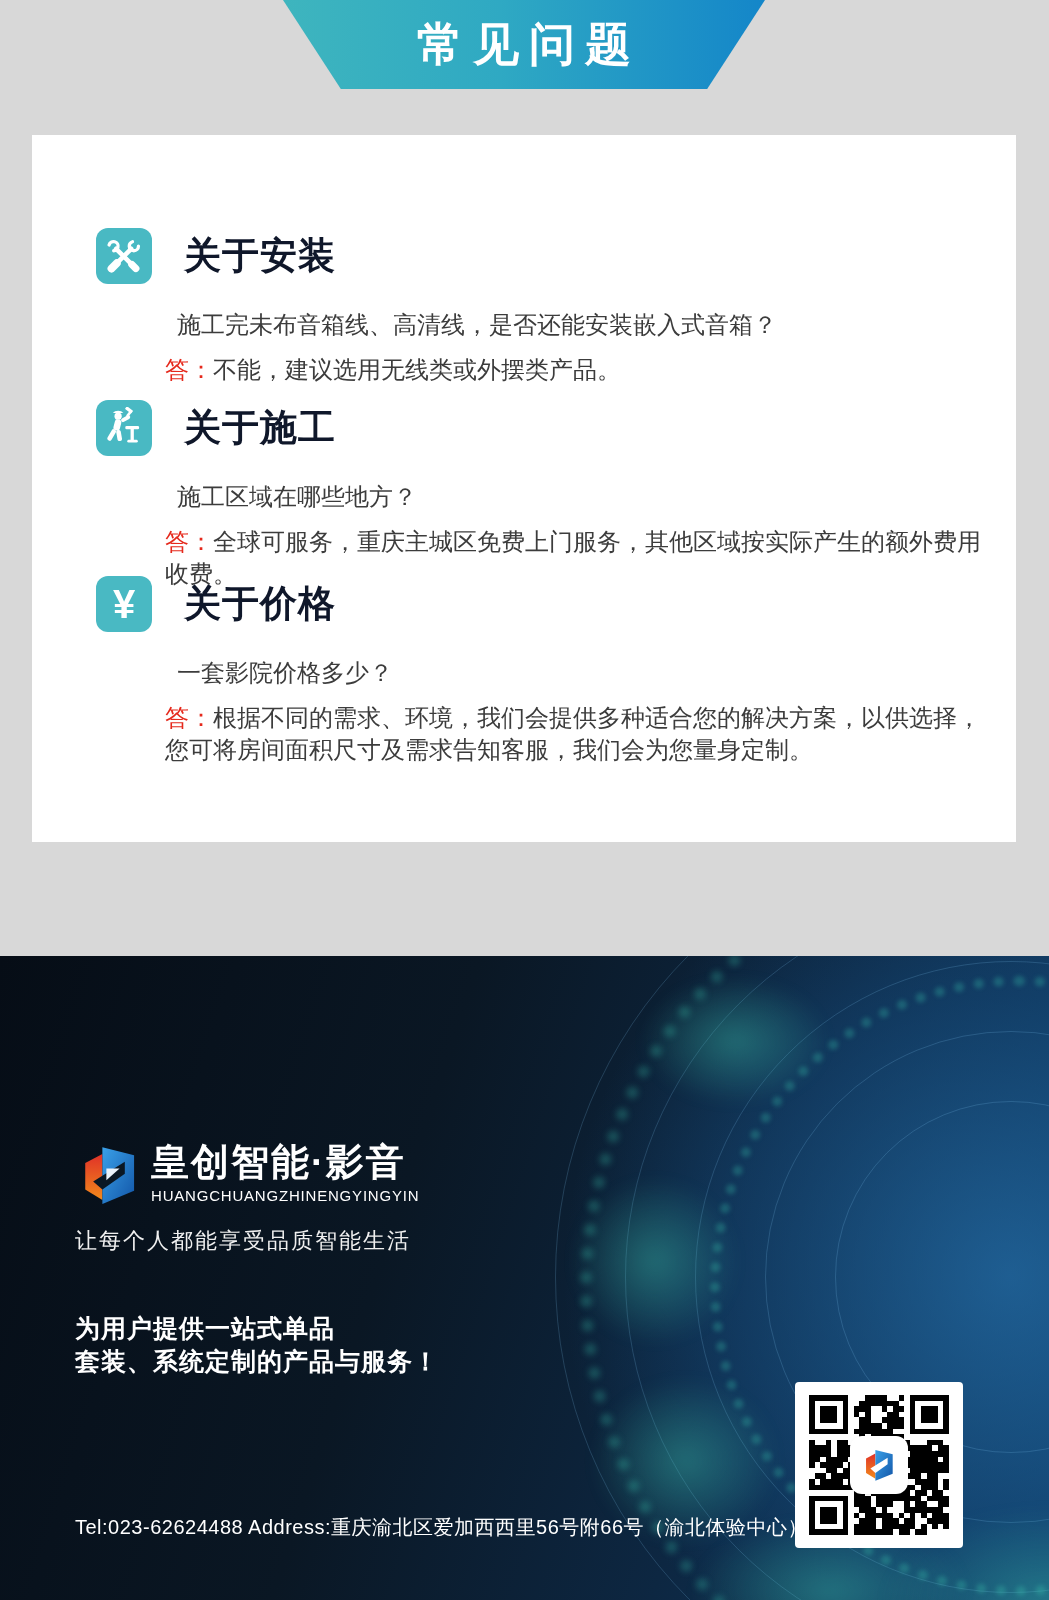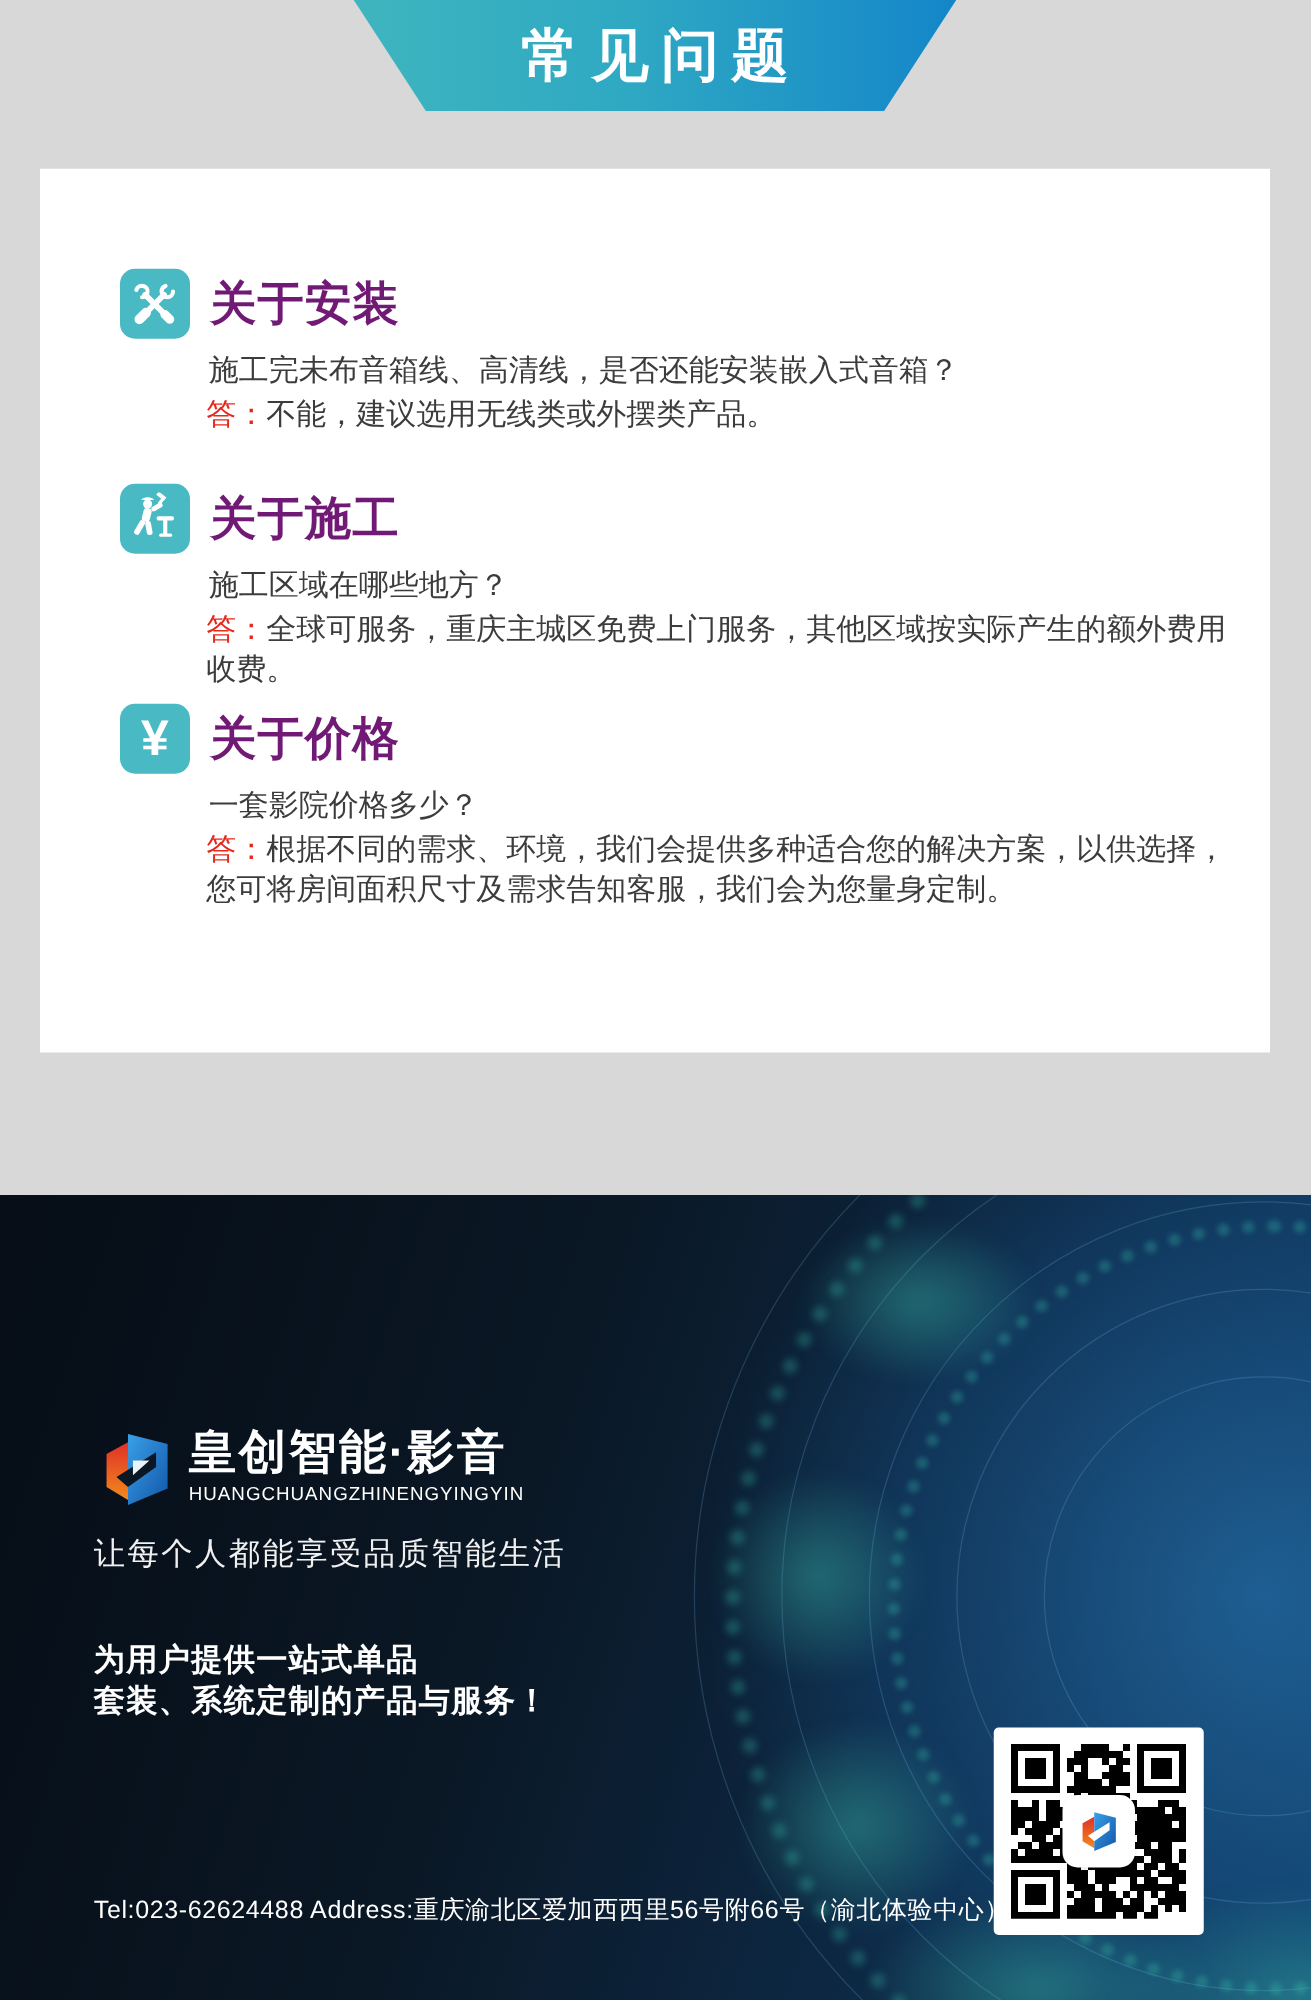--- a/index.html
+++ b/index.html
@@ -13,43 +13,43 @@
     display:flex;align-items:center;justify-content:center;
     filter:drop-shadow(0 3px 3px rgba(0,0,0,.22));}
   .banner-title{color:#fff;font-size:46px;font-weight:bold;letter-spacing:10px;padding-left:10px;}
 
   
   .card{position:absolute;left:32px;top:135px;width:984px;height:707px;background:#ffffff;}
   .faq-section{position:absolute;left:64px;width:880px;}
   .faq-head{display:flex;align-items:center;gap:16px;}
   .faq-icon{width:56px;height:56px;border-radius:12px;background:#49b9c3;flex:0 0 auto;
     display:flex;align-items:center;justify-content:center;}
-  .faq-title{margin:0;font-size:37px;font-weight:bold;color:#701a75;letter-spacing:1px;}
+  .faq-title{margin:16px;font-size:37px;font-weight:bold;color:#0f172a;letter-spacing:1px;}
   .faq-body{margin:10px 0 0 69px;width:834px;font-size:24px;color:#3c3c3c;line-height:1.36;}
-  .question{margin:2px;}
+  .question{margin:12px;}
   .answer{margin:2px 0 0;}
   .ans-label{color:#e5291c;}
   .yuan{color:#fff;font-size:40px;font-weight:bold;line-height:1;}
 
   
   .dark{position:absolute;left:0;top:956px;width:1049px;height:669px;overflow:hidden;color:#fff;
     background:
       radial-gradient(620px 620px at 1010px 320px, rgba(42,124,188,.58) 0%, rgba(24,84,138,.40) 45%, rgba(10,25,45,0) 72%),
       linear-gradient(108deg,#060d16 0%,#0a1724 38%,#0d2742 68%,#0f3c64 100%);}
   .ring{position:absolute;border-radius:50%;border:1px solid rgba(130,200,245,.20);}
   .ring.dotted{border-style:dotted;border-color:rgba(60,200,175,.28);}
   .blob{position:absolute;border-radius:50%;filter:blur(7px);
     background:radial-gradient(ellipse at center, rgba(64,205,180,.38) 0%, rgba(64,205,180,0) 70%);}
 
   .brand-row{position:absolute;left:75px;top:186px;display:flex;align-items:flex-start;gap:8px;}
   .brand-mark{width:68px;height:66px;}
   .brand-text{display:flex;flex-direction:column;}
   .brand-cn{font-size:38px;font-weight:bold;letter-spacing:2px;line-height:1.1;}
   .brand-en{font-size:15px;font-weight:normal;letter-spacing:.8px;margin-top:3px;}
-  .tagline{position:absolute;left:75px;top:270px;font-size:25px;letter-spacing:2px;color:#f0f0f0;}
+  .tagline{position:absolute;left:75px;top:270px;font-size:22px;letter-spacing:2px;color:#f0f0f0;}
   .headline{position:absolute;left:75px;top:356px;font-size:25px;font-weight:bold;line-height:1.32;letter-spacing:1px;}
 
   .qr-box{position:absolute;left:795px;top:426px;width:168px;height:166px;background:#fff;
     border-radius:4px;padding:13px;box-sizing:border-box;}
   .qr-box svg.qr{width:100%;height:100%;display:block;}
   .qr-badge{position:absolute;left:57px;top:56px;width:54px;height:54px;background:#fff;border-radius:10px;
     box-shadow:0 0 0 2px #fff,0 1px 4px rgba(0,0,0,.25);display:flex;align-items:center;justify-content:center;}
   .qr-badge svg{width:36px;height:36px;}
 
   .contact{position:absolute;left:75px;top:558px;font-size:20px;letter-spacing:.5px;color:#fff;}

